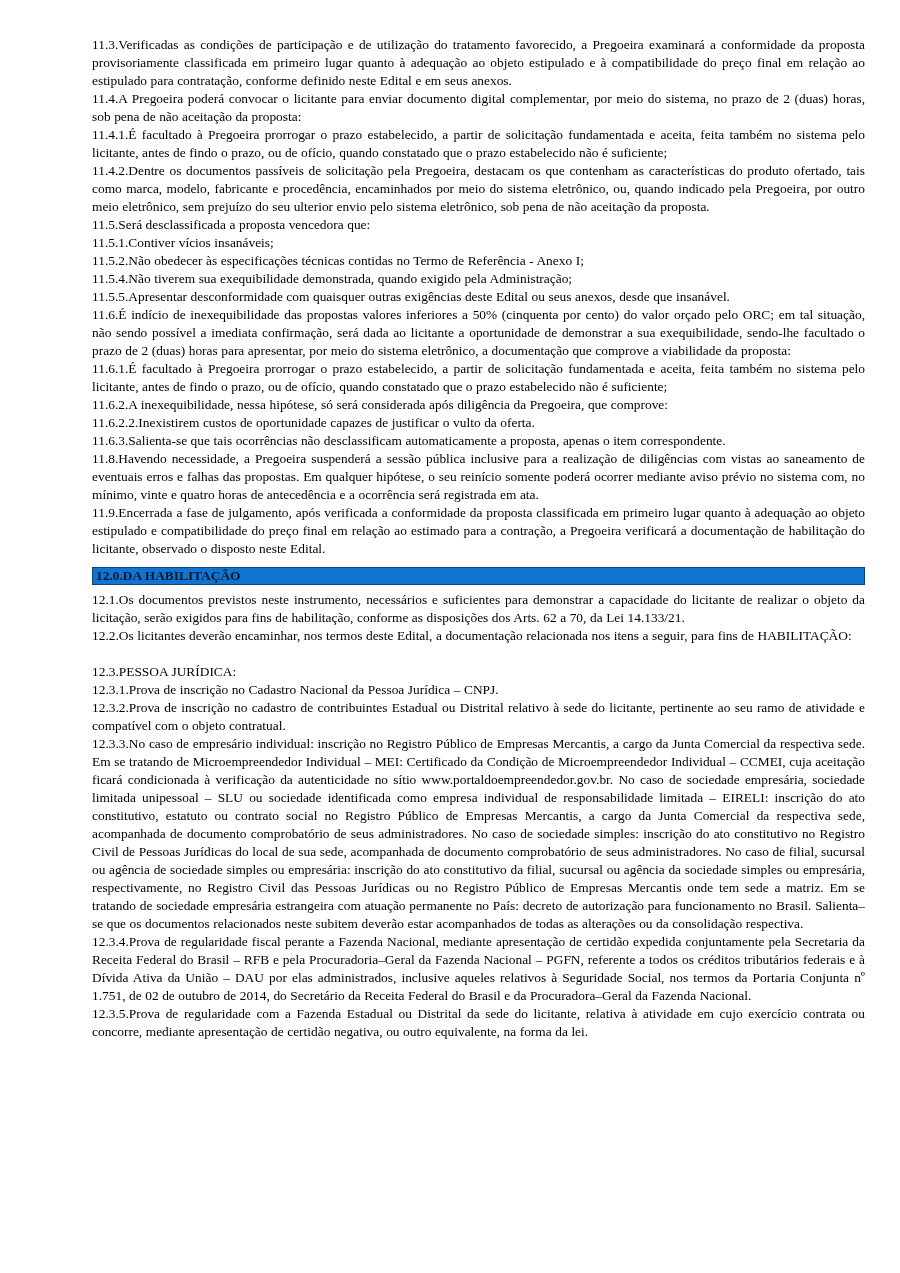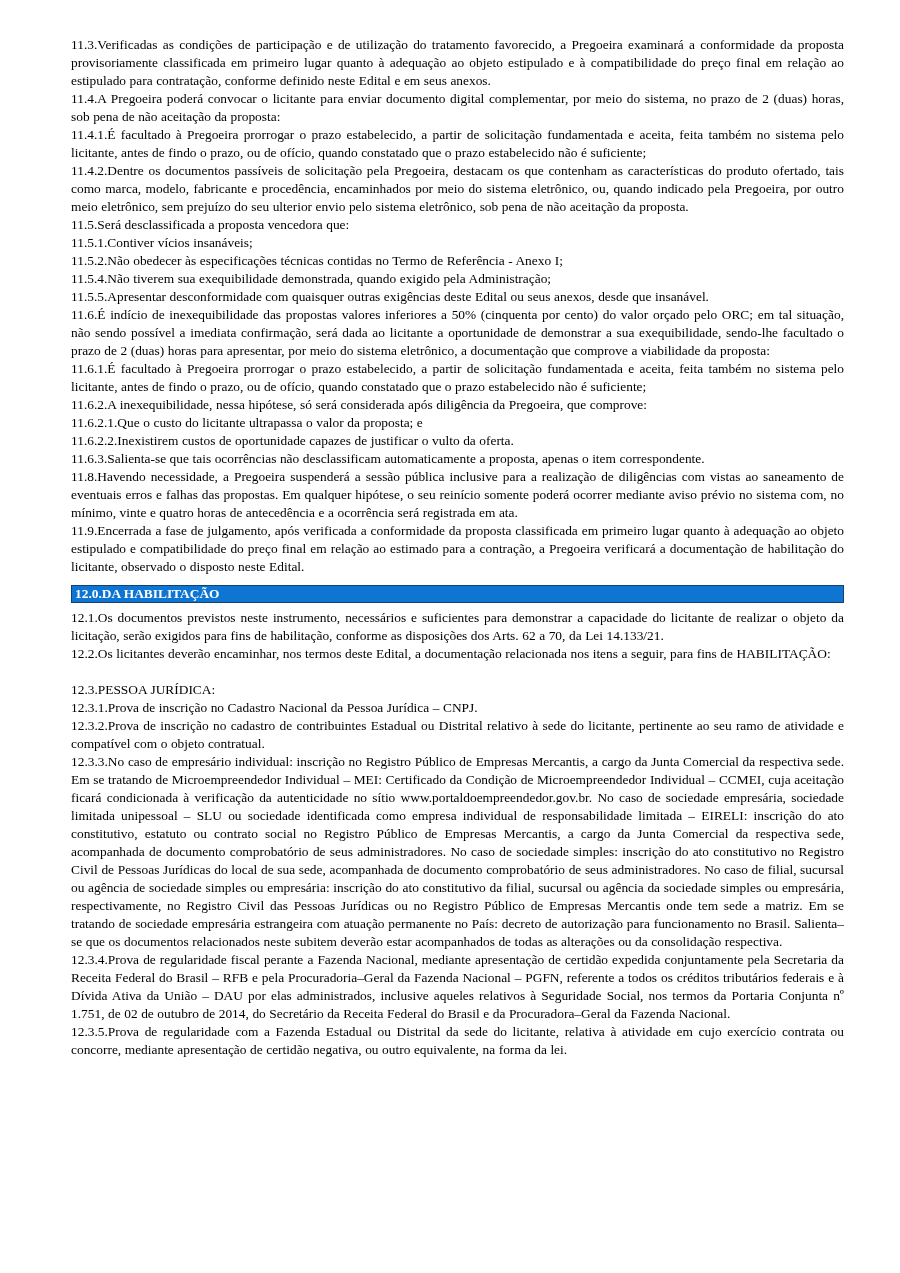--- a/index.html
+++ b/index.html
@@ -16,21 +16,21 @@
     color: #000000;
   }
   .page {
     position: absolute;
     inset: 0;
     background: #ffffff;
   }
   .content {
     position: absolute;
     top: 36px;
-    left: 71px;
+    left: 92px;
     width: 773px;
   }
   .para {
     margin: 0;
     padding: 0;
     font-size: 13.4px;
     line-height: 18px;
     text-align: justify;
     word-spacing: 0.2px;
   }
@@ -39,21 +39,21 @@
   }
   .section-header {
     margin: 9px 0 6px 0;
     height: 16px;
     line-height: 16px;
     padding: 0 3px;
     border: 1px solid #15416e;
     box-sizing: content-box;
     font-size: 13.4px;
     font-weight: bold;
-    color: #ffffff;
+    color: #0f172a;
     white-space: nowrap;
     overflow: hidden;
   }
   .spacer {
     height: 18px;
   }
 </style>
 </head>
 <body>
 
@@ -64,21 +64,20 @@
       <p class="para"><span>11.4.1.É facultado à Pregoeira prorrogar o prazo estabelecido, a partir de solicitação fundamentada e aceita, feita também no sistema pelo licitante, antes de findo o prazo, ou de ofício, quando constatado que o prazo estabelecido não é suficiente;</span></p>
       <p class="para"><span>11.4.2.Dentre os documentos passíveis de solicitação pela Pregoeira, destacam os que contenham as características do produto ofertado, tais como marca, modelo, fabricante e procedência, encaminhados por meio do sistema eletrônico, ou, quando indicado pela Pregoeira, por outro meio eletrônico, sem prejuízo do seu ulterior envio pelo sistema eletrônico, sob pena de não aceitação da proposta.</span></p>
       <p class="para"><span>11.5.Será desclassificada a proposta vencedora que:</span></p>
       <p class="para"><span>11.5.1.Contiver vícios insanáveis;</span></p>
       <p class="para"><span>11.5.2.Não obedecer às especificações técnicas contidas no Termo de Referência - Anexo I;</span></p>
       <p class="para"><span>11.5.4.Não tiverem sua exequibilidade demonstrada, quando exigido pela Administração;</span></p>
       <p class="para"><span>11.5.5.Apresentar desconformidade com quaisquer outras exigências deste Edital ou seus anexos, desde que insanável.</span></p>
       <p class="para"><span>11.6.É indício de inexequibilidade das propostas valores inferiores a 50% (cinquenta por cento) do valor orçado pelo ORC; em tal situação, não sendo possível a imediata confirmação, será dada ao licitante a oportunidade de demonstrar a sua exequibilidade, sendo-lhe facultado o prazo de 2 (duas) horas para apresentar, por meio do sistema eletrônico, a documentação que comprove a viabilidade da proposta:</span></p>
       <p class="para"><span>11.6.1.É facultado à Pregoeira prorrogar o prazo estabelecido, a partir de solicitação fundamentada e aceita, feita também no sistema pelo licitante, antes de findo o prazo, ou de ofício, quando constatado que o prazo estabelecido não é suficiente;</span></p>
       <p class="para"><span>11.6.2.A inexequibilidade, nessa hipótese, só será considerada após diligência da Pregoeira, que comprove:</span></p>
-      <p class="para"><span>11.6.2.1.Que o custo do licitante ultrapassa o valor da proposta; e</span></p>
       <p class="para"><span>11.6.2.2.Inexistirem custos de oportunidade capazes de justificar o vulto da oferta.</span></p>
       <p class="para"><span>11.6.3.Salienta-se que tais ocorrências não desclassificam automaticamente a proposta, apenas o item correspondente.</span></p>
       <p class="para"><span>11.8.Havendo necessidade, a Pregoeira suspenderá a sessão pública inclusive para a realização de diligências com vistas ao saneamento de eventuais erros e falhas das propostas. Em qualquer hipótese, o seu reinício somente poderá ocorrer mediante aviso prévio no sistema com, no mínimo, vinte e quatro horas de antecedência e a ocorrência será registrada em ata.</span></p>
       <p class="para"><span>11.9.Encerrada a fase de julgamento, após verificada a conformidade da proposta classificada em primeiro lugar quanto à adequação ao objeto estipulado e compatibilidade do preço final em relação ao estimado para a contração, a Pregoeira verificará a documentação de habilitação do licitante, observado o disposto neste Edital.</span></p>
       <div class="section-header" style="background: rgb(14, 118, 210); border-color: rgb(21, 65, 110);"><span>12.0.DA HABILITAÇÃO</span></div>
       <p class="para"><span>12.1.Os documentos previstos neste instrumento, necessários e suficientes para demonstrar a capacidade do licitante de realizar o objeto da licitação, serão exigidos para fins de habilitação, conforme as disposições dos Arts. 62 a 70, da Lei 14.133/21.</span></p>
       <p class="para"><span>12.2.Os licitantes deverão encaminhar, nos termos deste Edital, a documentação relacionada nos itens a seguir, para fins de </span><span class="b">HABILITAÇÃO</span><span>:</span></p>
       <div class="spacer"></div>
       <p class="para"><span>12.3.</span><span class="b">PESSOA JURÍDICA:</span></p>
       <p class="para"><span>12.3.1.Prova de inscrição no Cadastro Nacional da Pessoa Jurídica – CNPJ.</span></p>

